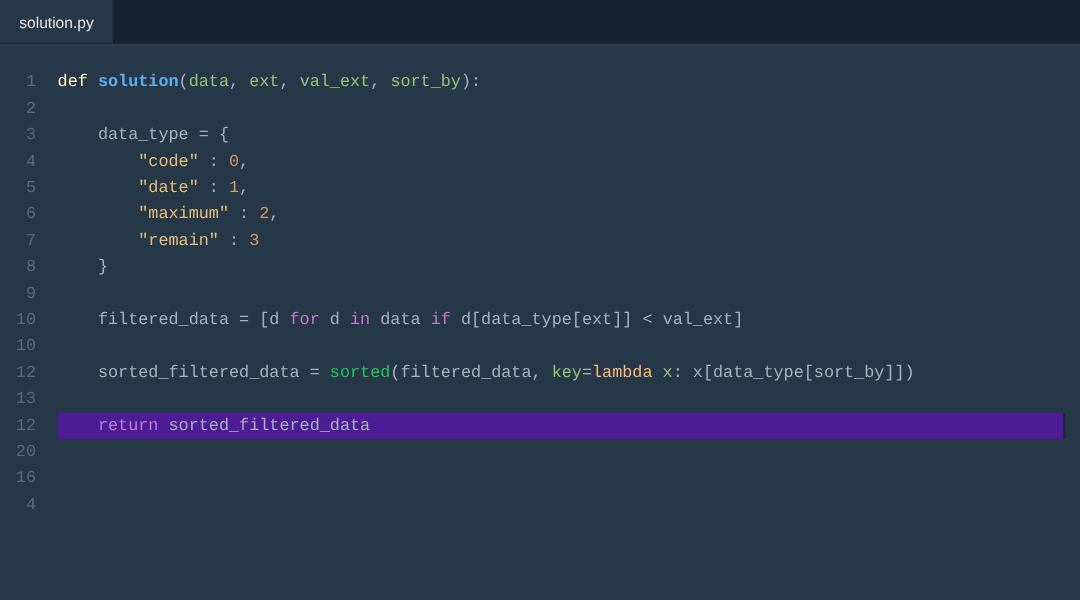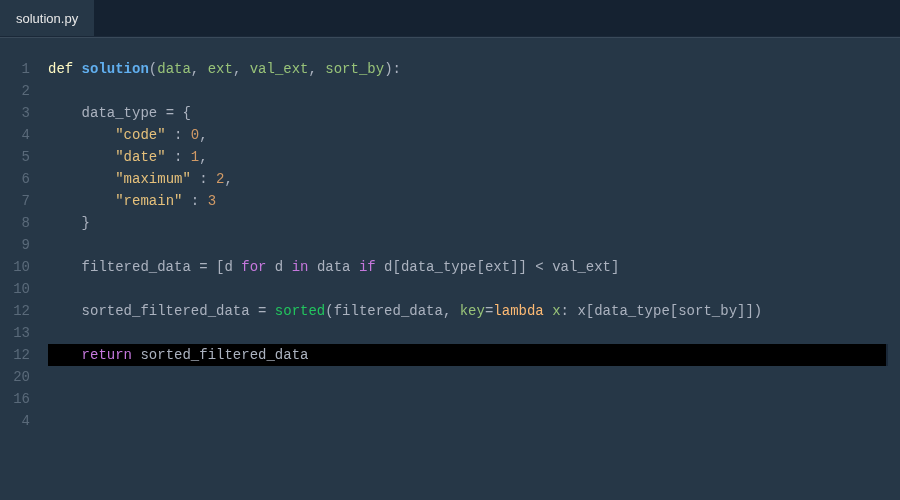--- a/index.html
+++ b/index.html
@@ -47,21 +47,21 @@
 .code-area {
   flex: 1;
 }
 .line {
   height: 22px;
   line-height: 22px;
   white-space: pre;
   color: #d4d4d4;
 }
 .line.highlighted {
-  background: #000000;
+  background: #4c1d95;
   margin-right: 12px;
   box-shadow: inset -2px 0 0 #1a2838;
 }
 .kw { color: #c678dd; }
 .fn { color: #61afef; font-weight: bold; }
 .param { color: #98c379; }
 .punct { color: #abb2bf; }
 .str { color: #e5c07b; }
 .num { color: #d19a66; }
 .comm { color: #d19a66; }

